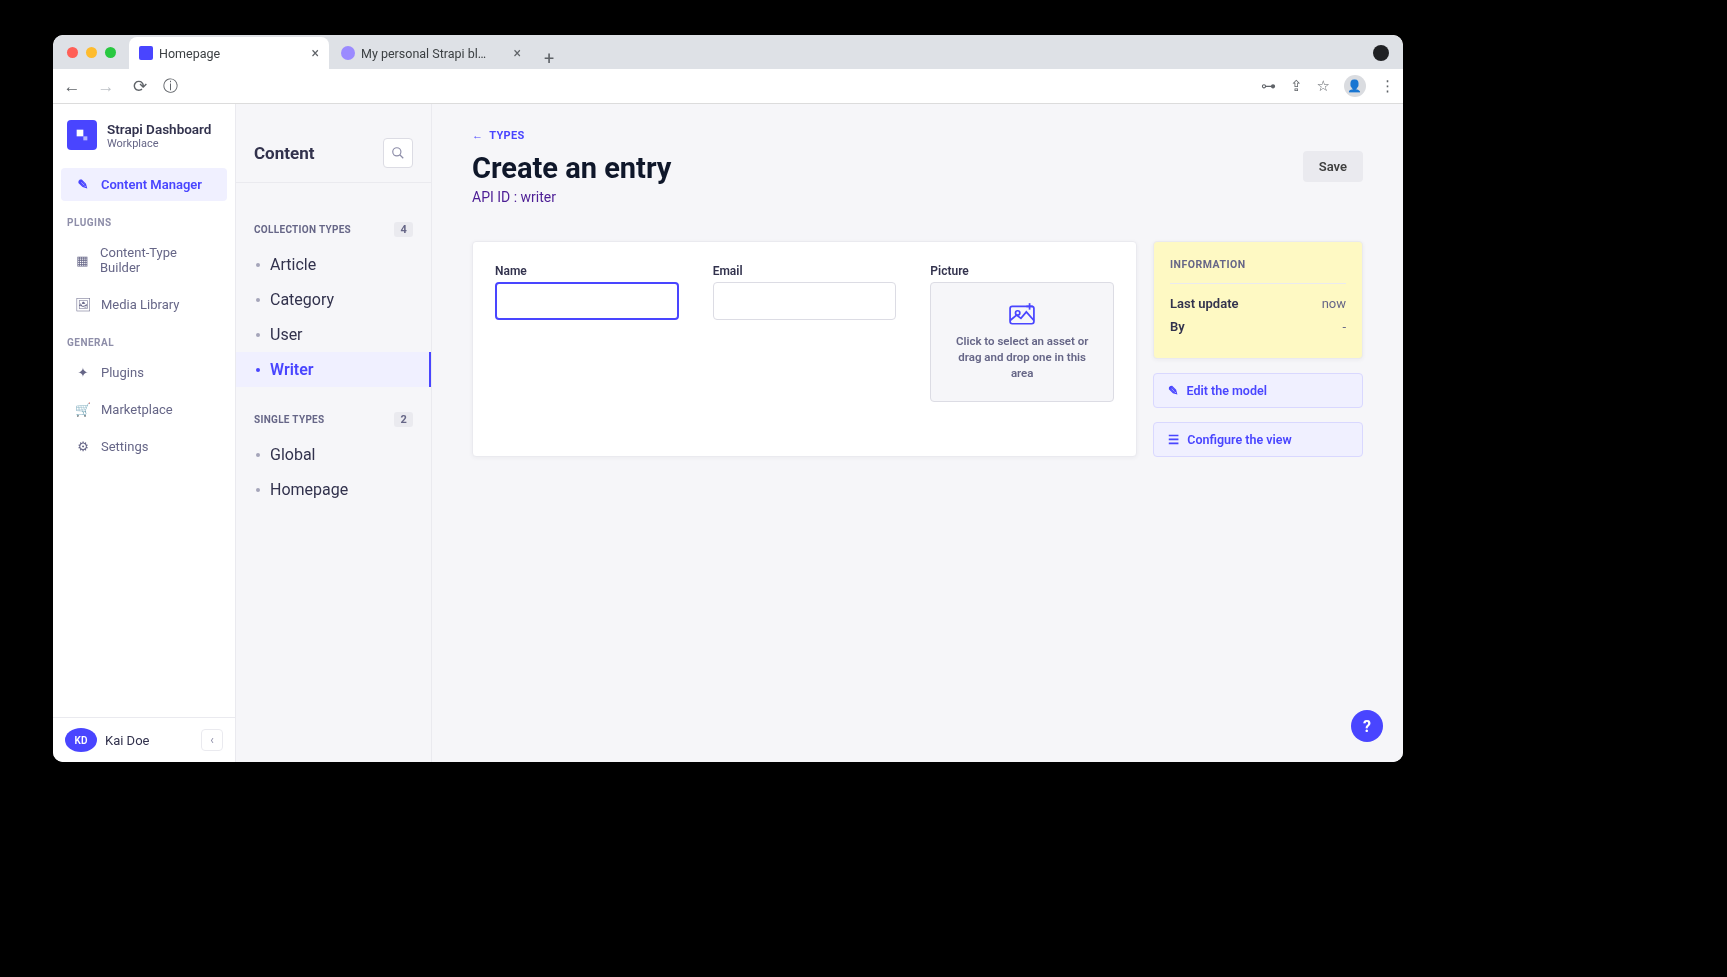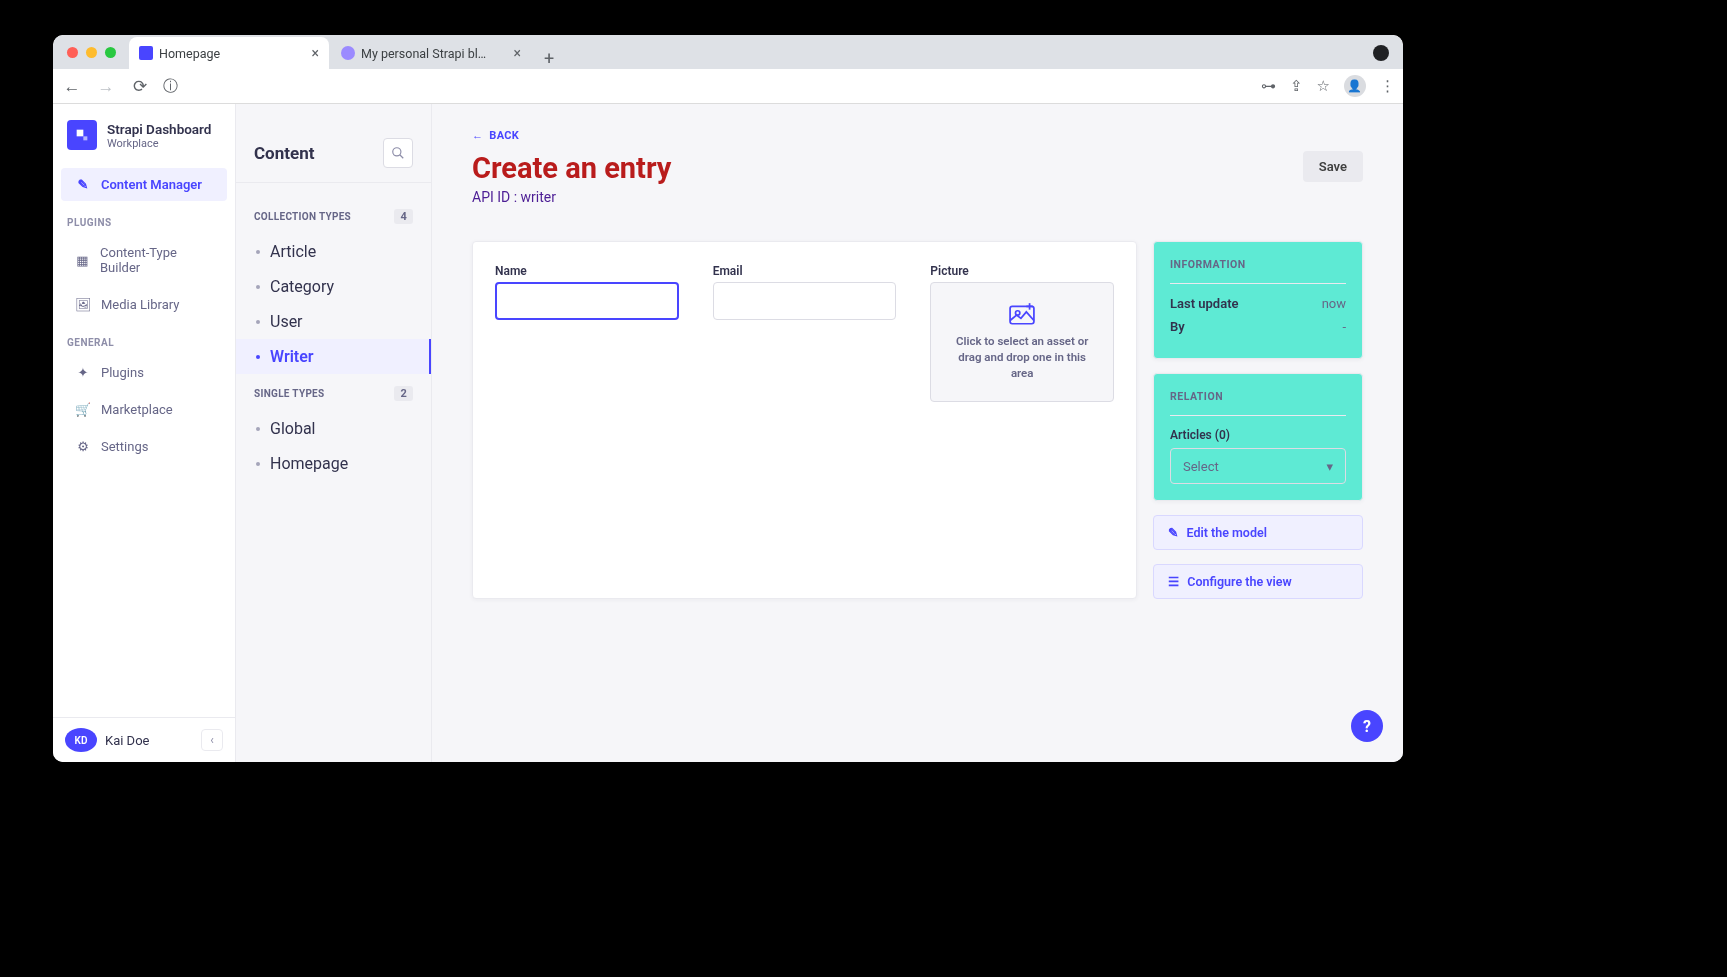--- a/index.html
+++ b/index.html
@@ -42,45 +42,45 @@
 .nav-head { font-size:10px; font-weight:700; color:#8e8ea9; letter-spacing:.5px; padding:14px 14px 6px; }
 .sidebar-footer { margin-top:auto; border-top:1px solid #eaeaef; padding:10px 12px; display:flex; align-items:center; gap:8px; font-size:13px; color:#32324d; }
 .user-ava { width:32px; height:24px; border-radius:50%; background:#4945ff; color:#fff; font-size:10px; font-weight:600; display:flex; align-items:center; justify-content:center; }
 .collapse { margin-left:auto; width:22px; height:22px; border:1px solid #eaeaef; border-radius:4px; display:flex; align-items:center; justify-content:center; font-size:12px; color:#8e8ea9; cursor:pointer; }
 
 .contentbar { width:196px; background:#f6f6f9; border-right:1px solid #eaeaef; padding:18px 0; display:flex; flex-direction:column; }
 .cb-head { display:flex; align-items:center; justify-content:space-between; padding:0 18px 14px; border-bottom:1px solid #eaeaef; margin-bottom:14px;margin-top:16px; }
 .cb-title { font-size:17px; font-weight:700; color:#32324d; }
 .cb-search { width:30px; height:30px; border:1px solid #dcdce4; border-radius:4px; background:#fff; display:flex; align-items:center; justify-content:center; color:#8e8ea9; cursor:pointer; }
 .cb-section { padding:0 18px; }
-.cb-sec-head { display:flex; justify-content:space-between; align-items:center; font-size:10px; font-weight:700; color:#666687; letter-spacing:.3px; margin:12px 0 10px; }
+.cb-sec-head { display:flex; justify-content:space-between; align-items:center; font-size:10px; font-weight:700; color:#666687; letter-spacing:.3px; margin:25px 0 10px; }
 .cb-count { background:#eaeaef; border-radius:3px; padding:1px 6px; font-size:11px; color:#666687; }
 .cb-item { display:flex; align-items:center; gap:10px; padding:8px 0 8px 2px; font-size:16px; color:#32324d; cursor:pointer; }
 .cb-item .bullet { width:4px; height:4px; background:#a5a5ba; border-radius:50%; }
 .cb-item.active { color:#4945ff; font-weight:600; background:#f0f0ff; margin:0 -18px; padding-left:20px; border-right:2px solid #4945ff; }
 .cb-item.active .bullet { background:#4945ff; }
 
 .main { flex:1; background:#f6f6f9; overflow:auto; padding:20px 40px; position:relative; }
 .back { display:inline-flex; align-items:center; gap:6px; color:#4945ff; font-size:11px; font-weight:700; cursor:pointer; letter-spacing:.3px; }
 .title-row { display:flex; align-items:flex-start; justify-content:space-between; margin-top:8px; }
-.page-title { font-size:29px; font-weight:700; color:#b91c1c; }
+.page-title { font-size:29px; font-weight:700; color:#0f172a; }
 .api-id { font-size:14px; color:#4c1d95; margin-top:4px; }
 .save-btn { background:#eaeaef; color:#404040; border:none; border-radius:4px; padding:8px 16px; font-size:13px; font-weight:600; cursor:pointer; }
 
 .layout { display:flex; gap:16px; margin-top:36px; }
 .form-card { flex:1; background:#fff; border:1px solid #eaeaef; border-radius:4px; box-shadow:0 1px 4px rgba(33,33,52,.05); padding:22px; display:grid; grid-template-columns:1fr 1fr 1fr; gap:20px 34px; }
 .field label { font-size:12px; font-weight:600; color:#32324d; display:block; margin-bottom:4px; }
 .text-input { width:100%; height:38px; border:1px solid #dcdce4; border-radius:4px; padding:0 12px; font-size:13px; outline:none; }
 .text-input.focus { border:2px solid #4945ff; }
 .upload { height:120px; border:1px solid #dcdce4; border-radius:4px; background:#f6f6f9; display:flex; flex-direction:column; align-items:center; justify-content:center; gap:8px; cursor:pointer; }
 .upload svg { width:26px; height:22px; color:#4945ff; }
 .upload-text { font-size:11.5px; font-weight:600; color:#666687; text-align:center; padding:0 24px; line-height:1.4; }
 
 .side-col { width:210px; display:flex; flex-direction:column; gap:14px; }
-.side-card { background:#5eead4; border:1px solid #eaeaef; border-radius:4px; box-shadow:0 1px 4px rgba(33,33,52,.05); padding:16px; }
+.side-card { background:#fef9c3; border:1px solid #eaeaef; border-radius:4px; box-shadow:0 1px 4px rgba(33,33,52,.05); padding:16px; }
 .side-head { font-size:10.5px; font-weight:700; color:#666687; letter-spacing:.5px; padding-bottom:12px; border-bottom:1px solid #eaeaef; margin-bottom:12px; }
 .info-row { display:flex; justify-content:space-between; font-size:13px; margin-bottom:8px; }
 .info-row .k { font-weight:600; color:#32324d; }
 .info-row .v { color:#666687; }
 .rel-label { font-size:12px; font-weight:600; color:#32324d; margin-bottom:6px; }
 .select { height:36px; border:1px solid #dcdce4; border-radius:4px; display:flex; align-items:center; justify-content:space-between; padding:0 12px; font-size:13px; color:#666687; cursor:pointer; }
 .link-btn { background:#f0f0ff; border:1px solid #d9d8ff; color:#4945ff; font-size:12.5px; font-weight:600; border-radius:4px; padding:9px 14px; display:flex; align-items:center; gap:8px; cursor:pointer; }
 
 .help-fab { position:absolute; right:20px; bottom:20px; width:32px; height:32px; border-radius:50%; background:#4945ff; color:#fff; display:flex; align-items:center; justify-content:center; font-size:16px; font-weight:700; cursor:pointer; }
 </style>
@@ -215,21 +215,21 @@
         <div class="cb-item">
             <span class="bullet"></span>
             <span>Homepage</span>
           </div>
       </div>
     </div>
 
     <div class="main">
       <div class="back">
         <span>←</span>
-        <span>BACK</span>
+        <span>TYPES</span>
       </div>
       <div class="title-row">
         <div>
           <div class="page-title">Create an entry</div>
           <div class="api-id">API ID : writer</div>
         </div>
         <button class="save-btn">Save</button>
       </div>
 
       <div class="layout">
@@ -263,28 +263,20 @@
             <div class="side-head">INFORMATION</div>
             <div class="info-row">
                 <span class="k">Last update</span>
                 <span class="v">now</span>
               </div>
             <div class="info-row">
                 <span class="k">By</span>
                 <span class="v">-</span>
               </div>
           </div>
-          <div class="side-card">
-            <div class="side-head">RELATION</div>
-            <div class="rel-label">Articles (0)</div>
-            <div class="select">
-              <span>Select</span>
-              <span>▾</span>
-            </div>
-          </div>
           <div class="link-btn">
             <span>✎</span>
             <span>Edit the model</span>
           </div>
           <div class="link-btn">
             <span>☰</span>
             <span>Configure the view</span>
           </div>
         </div>
       </div>

